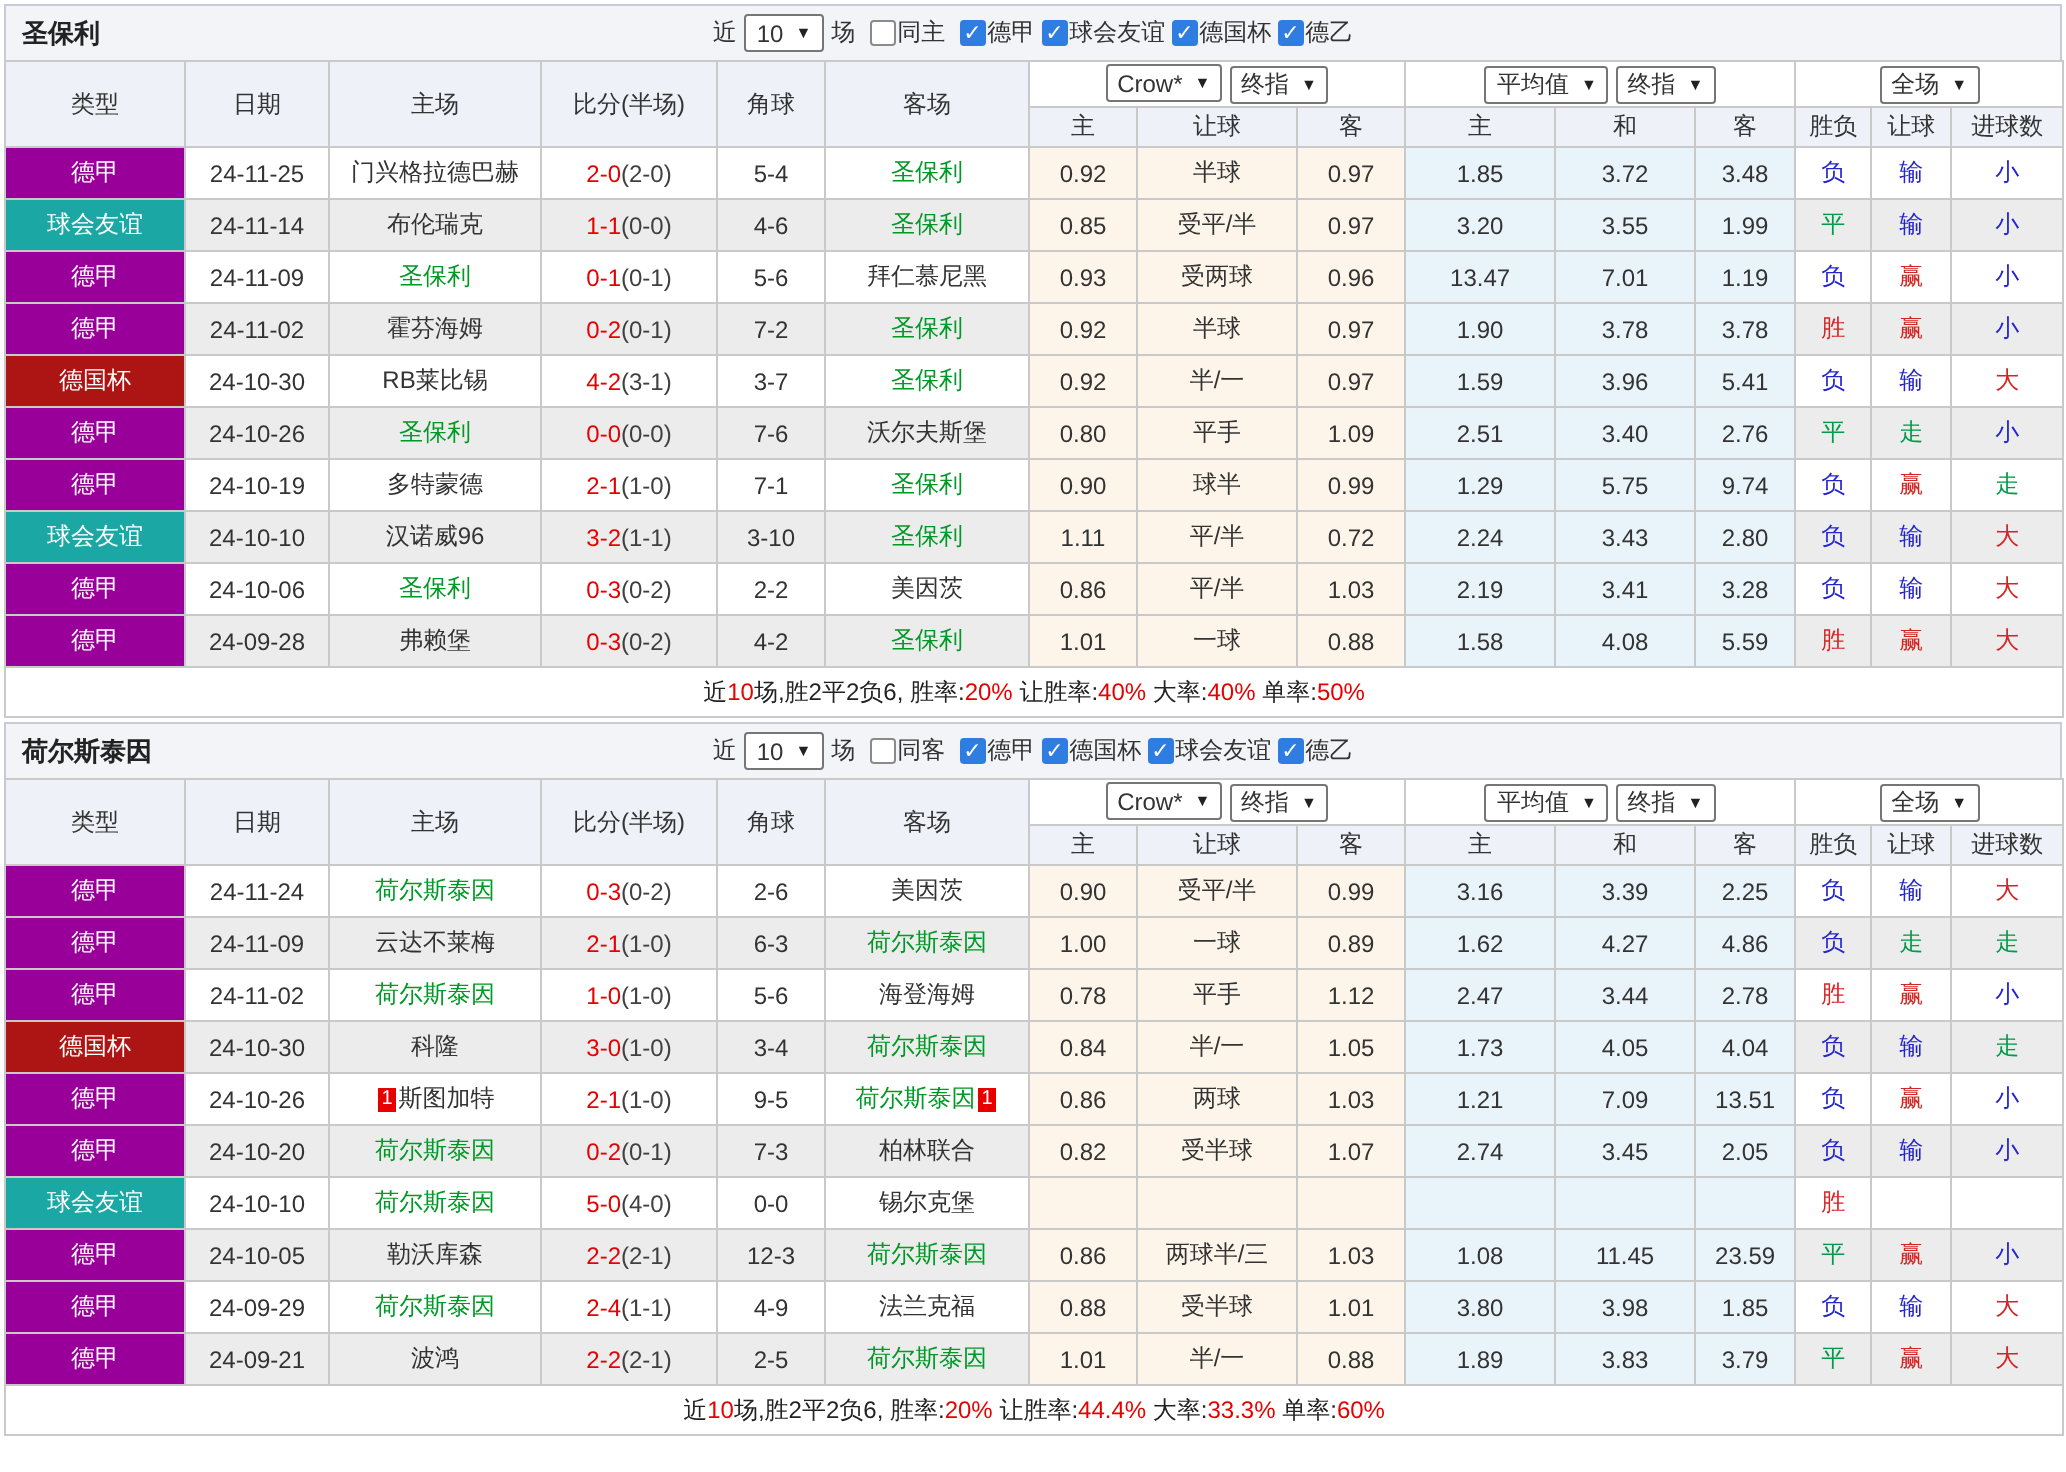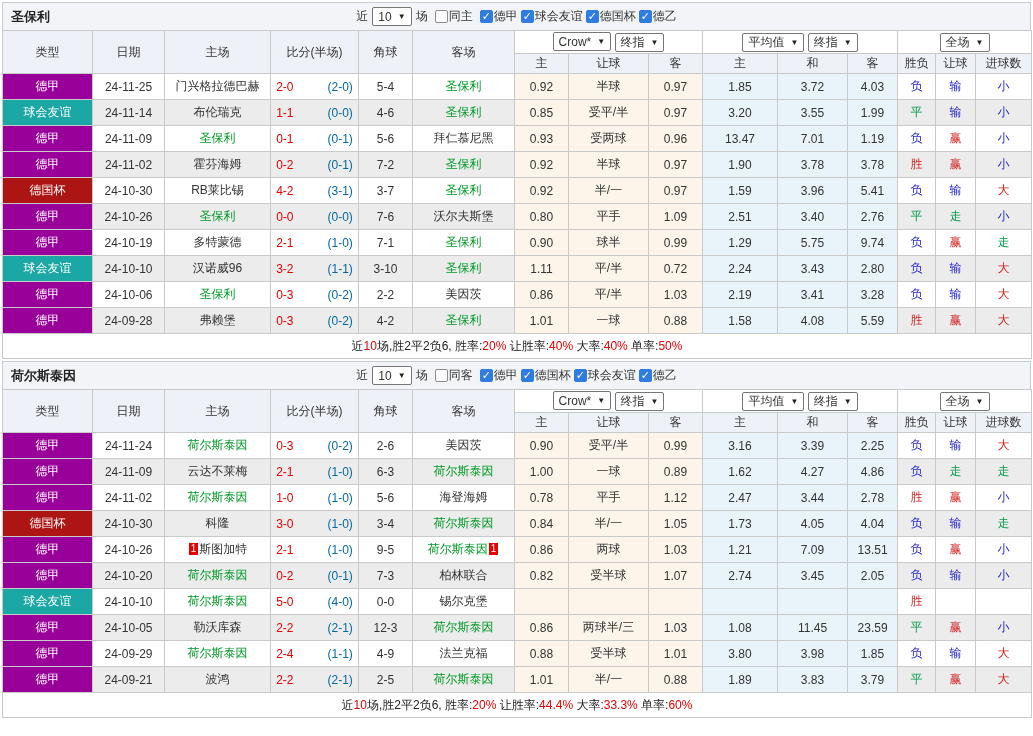--- a/index.html
+++ b/index.html
@@ -53,21 +53,21 @@
   th.hcell { height: 20px; }
   tbody td { height: 26px; }
   tr.even td.norm { background: #ececec; }
   tr.odd td.norm { background: #fff; }
   td.badge { color: #fff; }
   td.crow { background: #fdf5ea; }
   td.avgc { background: #e9f3fa; }
   .tm { color: #333; cursor: pointer; }
   .hl { color: #009926; cursor: pointer; }
   .sc-m { color: #e60000; cursor: pointer; }
-  .sc-h { color: #0369a1; padding-left: 34px; }
+  .sc-h { color: #404040; }
   .card {
     display: inline-block; background: #e60000; color: #fff; font-size: 10px;
     line-height: 12px; padding: 0 2px; margin: 0 1px; vertical-align: 1px;
   }
   td.sumrow { height: 25px; background: #fff; color: #222; }
   .seg.red { color: #e60000; }
   .sect2 { margin-top: 2px; }
 </style>
 </head>
 <body>
@@ -176,21 +176,21 @@
             <td class="norm">24-11-25</td>
             <td class="norm"><span class="tm">门兴格拉德巴赫</span></td>
             <td class="norm"><span class="sc-m">2-0</span><span class="sc-h">(2-0)</span></td>
             <td class="norm">5-4</td>
             <td class="norm"><span class="hl">圣保利</span></td>
             <td class="crow">0.92</td>
             <td class="crow">半球</td>
             <td class="crow">0.97</td>
             <td class="avgc">1.85</td>
             <td class="avgc">3.72</td>
-            <td class="avgc">4.03</td>
+            <td class="avgc">3.48</td>
             <td class="norm" style="color: rgb(37, 37, 205);">负</td>
             <td class="norm" style="color: rgb(37, 37, 205);">输</td>
             <td class="norm" style="color: rgb(37, 37, 205);">小</td>
           </tr>
           <tr class="even">
             <td class="badge" style="background: rgb(27, 168, 164);">球会友谊</td>
             <td class="norm">24-11-14</td>
             <td class="norm"><span class="tm">布伦瑞克</span></td>
             <td class="norm"><span class="sc-m">1-1</span><span class="sc-h">(0-0)</span></td>
             <td class="norm">4-6</td>

